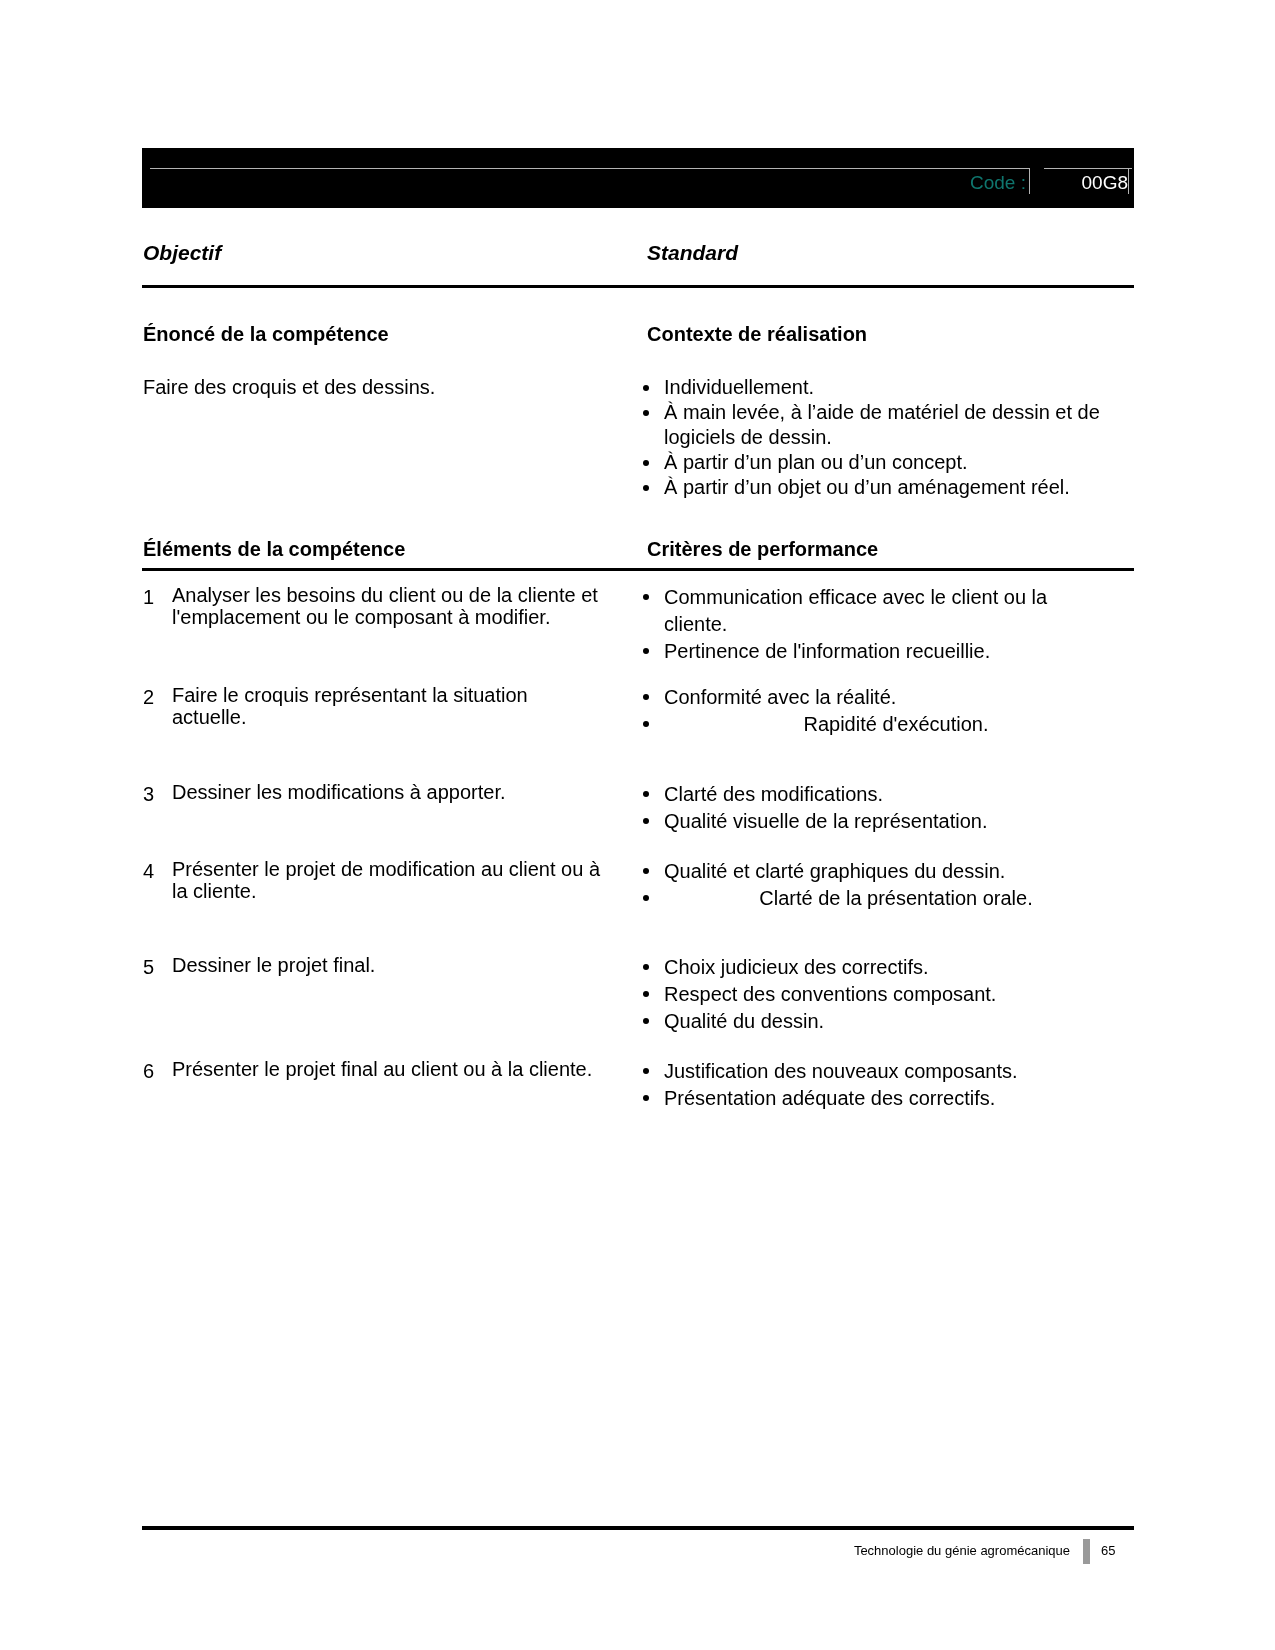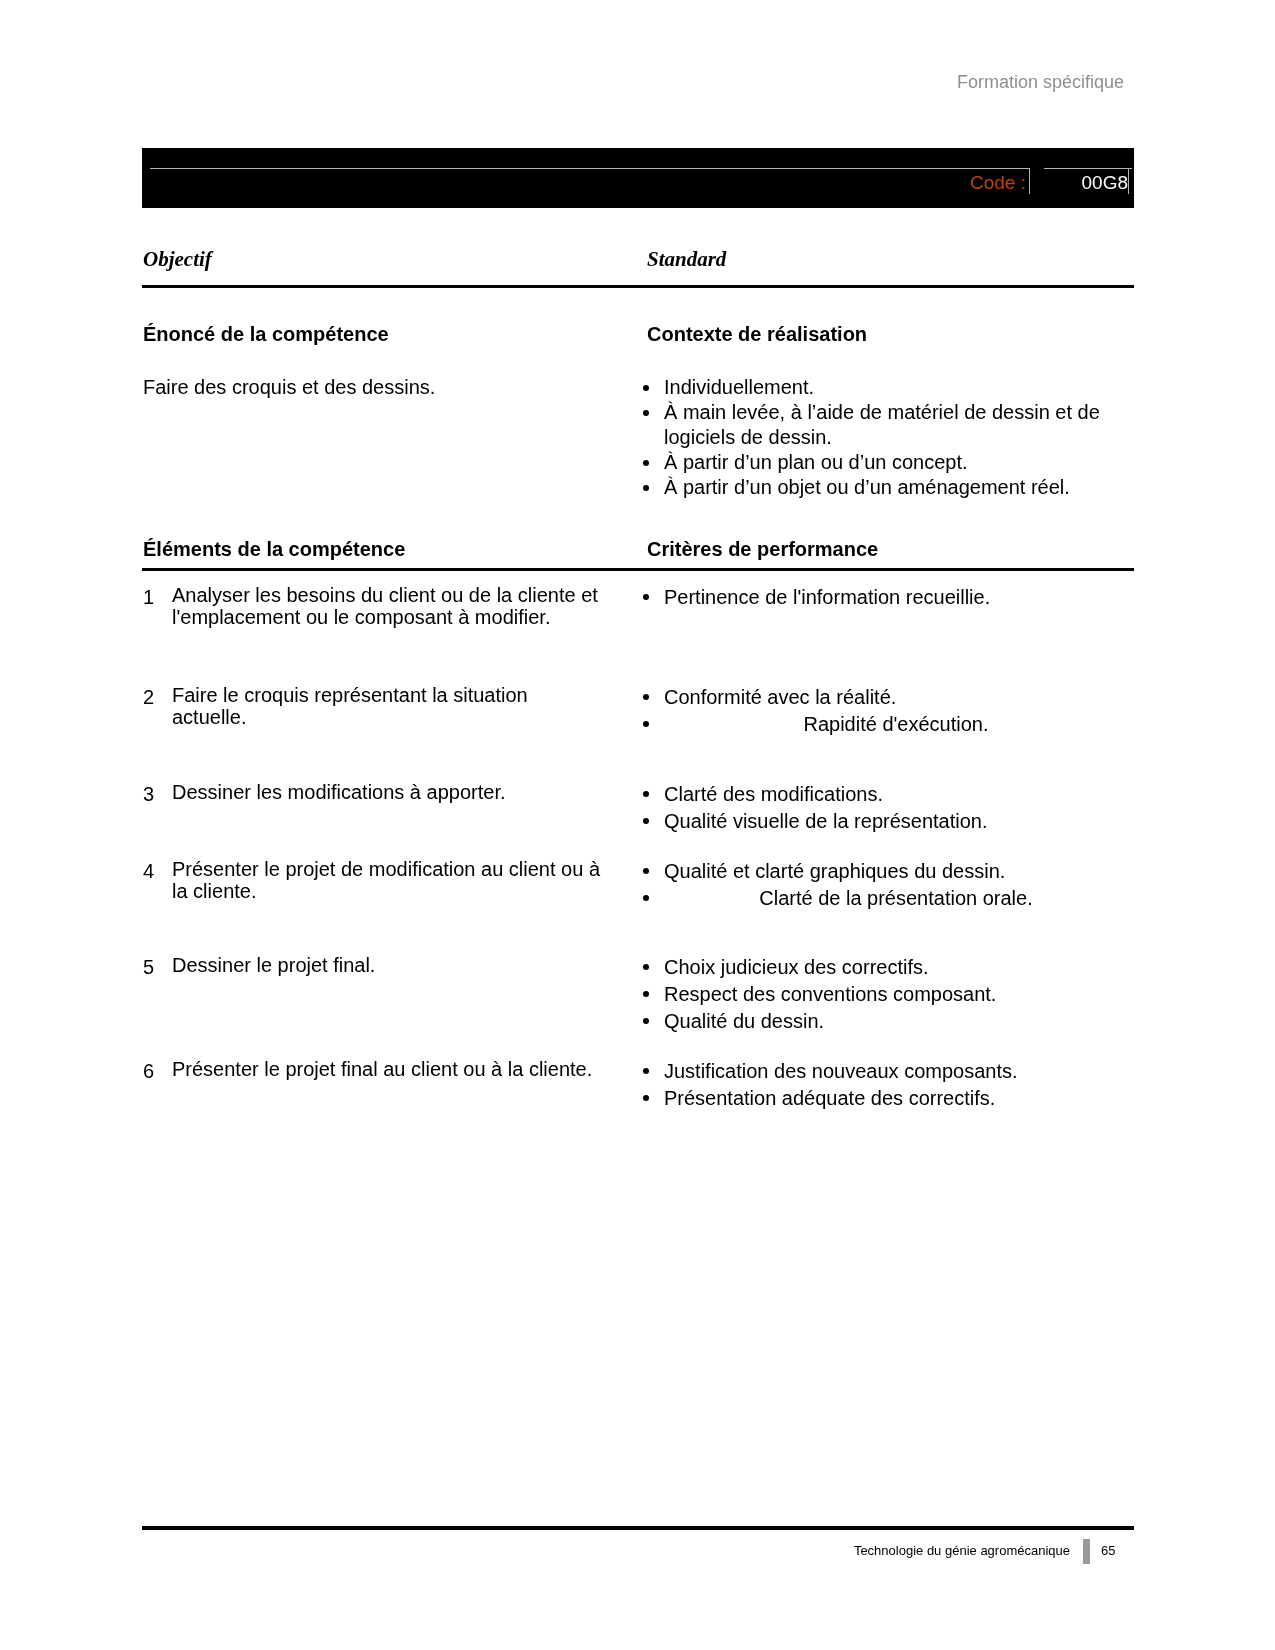--- a/index.html
+++ b/index.html
@@ -14,25 +14,25 @@
     font-size:18px;color:#8f8f8f;}
 
   
   .code-bar{position:absolute;left:142px;top:148px;width:992px;height:60px;background:#000;}
   .code-bar .hline{position:absolute;top:20px;height:1px;background:#b3b3b3;}
   .hline-main{left:8px;width:879px;}
   .hline-cell{left:902px;width:88px;}
   .code-bar .vline{position:absolute;top:20px;height:26px;width:1px;background:#b3b3b3;}
   .vline-1{left:887px;}
   .vline-2{left:986px;}
-  .code-label{position:absolute;top:24px;right:108px;color:#c2410c;font-size:19px;}
+  .code-label{position:absolute;top:24px;right:108px;color:#0f766e;font-size:19px;}
   .code-value{position:absolute;top:24px;left:902px;width:84px;text-align:right;color:#fff;font-size:19px;}
 
   
-  .col-title{position:absolute;top:247px;font-size:21px;font-weight:bold;font-style:italic;font-family:Liberation Serif, serif;}
+  .col-title{position:absolute;top:241px;font-size:21px;font-weight:bold;font-style:italic;}
   .col-title-left{left:143px;}
   .col-title-right{left:647px;}
 
   
   .rule{position:absolute;left:142px;width:992px;background:#000;}
   .rule-top{top:285px;height:3px;}
   .rule-mid{top:568px;height:3px;}
   .rule-footer{top:1526px;height:4px;}
 
   
@@ -62,21 +62,20 @@
   
   .footer-text{position:absolute;top:1543px;left:142px;width:928px;text-align:right;font-size:13px;}
   .footer-bar{position:absolute;left:1083px;top:1539px;width:7px;height:25px;background:#9a9a9a;}
   .footer-page{position:absolute;left:1101px;top:1543px;font-size:13px;}
 </style>
 </head>
 <body>
 
 <div class="page">
 
-  <div class="running-head">Formation spécifique</div>
 
   <div class="code-bar">
     <div class="hline hline-main"></div>
     <div class="vline vline-1"></div>
     <div class="code-label">Code :</div>
     <div class="hline hline-cell"></div>
     <div class="vline vline-2"></div>
     <div class="code-value">00G8</div>
   </div>
 
@@ -100,20 +99,22 @@
   <div class="sec-head sec-criteres">Critères de performance</div>
   <div class="rule rule-mid"></div>
 
   <div id="items">
       <div class="item-row" style="top: 584px;">
         <div class="item-num">1</div>
         <div class="item-text">Analyser les besoins du client ou de la cliente et
 l'emplacement ou le composant à modifier.</div>
         <div class="item-crit">
           <ul class="bullets group">
+            <li>Communication efficace avec le client ou la
+cliente.</li>
             <li>Pertinence de l'information recueillie.</li>
           </ul>
         </div>
       </div>
       <div class="item-row" style="top: 684px;">
         <div class="item-num">2</div>
         <div class="item-text">Faire le croquis représentant la situation
 actuelle.</div>
         <div class="item-crit">
           <ul class="bullets group">

